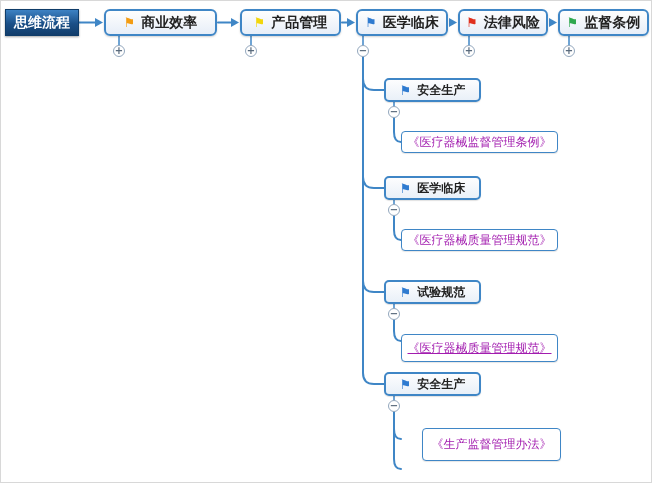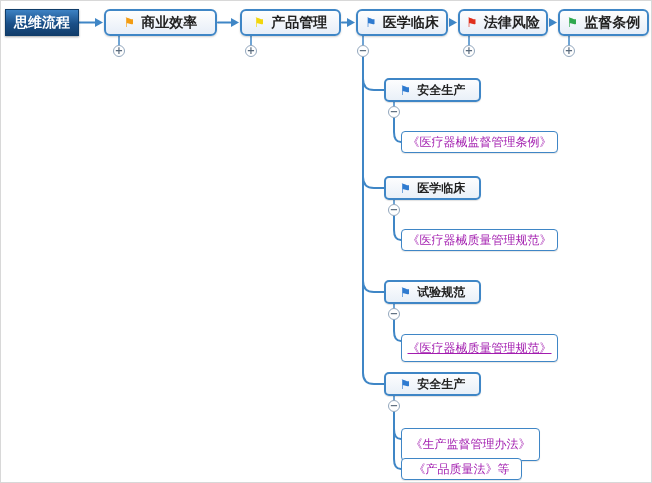--- a/index.html
+++ b/index.html
@@ -165,20 +165,17 @@
 
   <div class="node doc" style="left:400px;top:130px;width:157px;height:22px;">
     <span>《医疗器械监督管理条例》</span>
   </div>
   <div class="node doc" style="left:400px;top:228px;width:157px;height:22px;">
     <span>《医疗器械质量管理规范》</span>
   </div>
   <div class="node doc" style="left:400px;top:333px;width:157px;height:28px;text-decoration:underline;">
     <span>《医疗器械质量管理规范》</span>
   </div>
-  <div class="node doc" style="left:400px;top:427px;width:139px;height:33px;">
+  <div class="node doc" style="left:421px;top:427px;width:139px;height:33px;">
     <span>《生产监督管理办法》</span>
-  </div>
-  <div class="node doc" style="left:400px;top:457px;width:121px;height:22px;">
-    <span>《产品质量法》等</span>
   </div>
 
 </div>
 
 </body></html>

